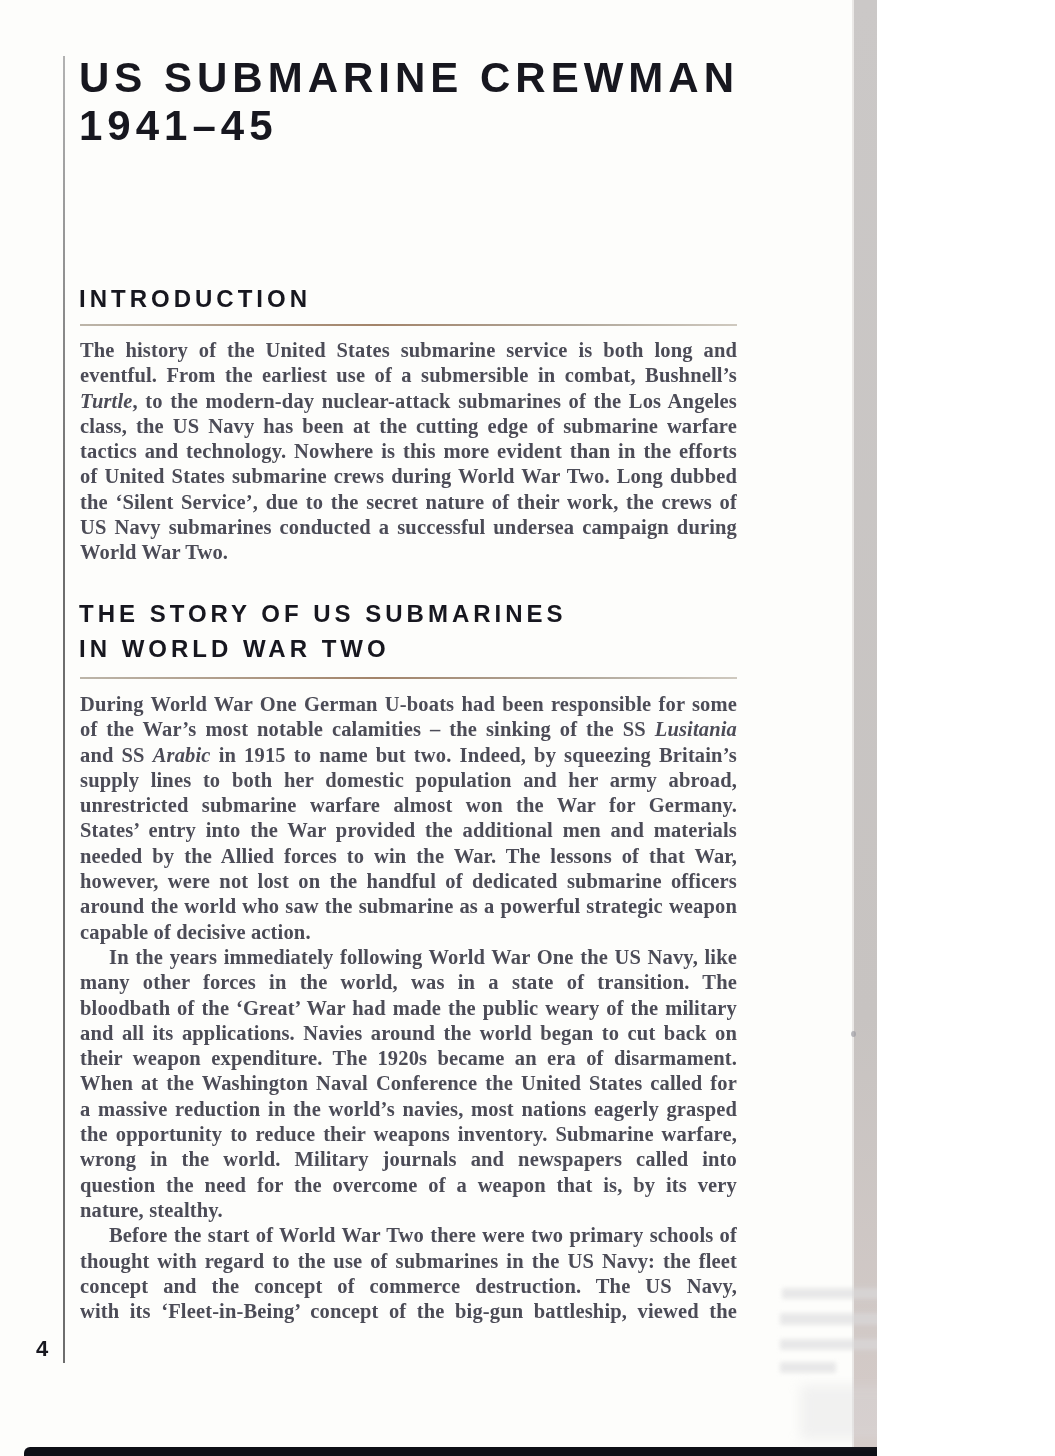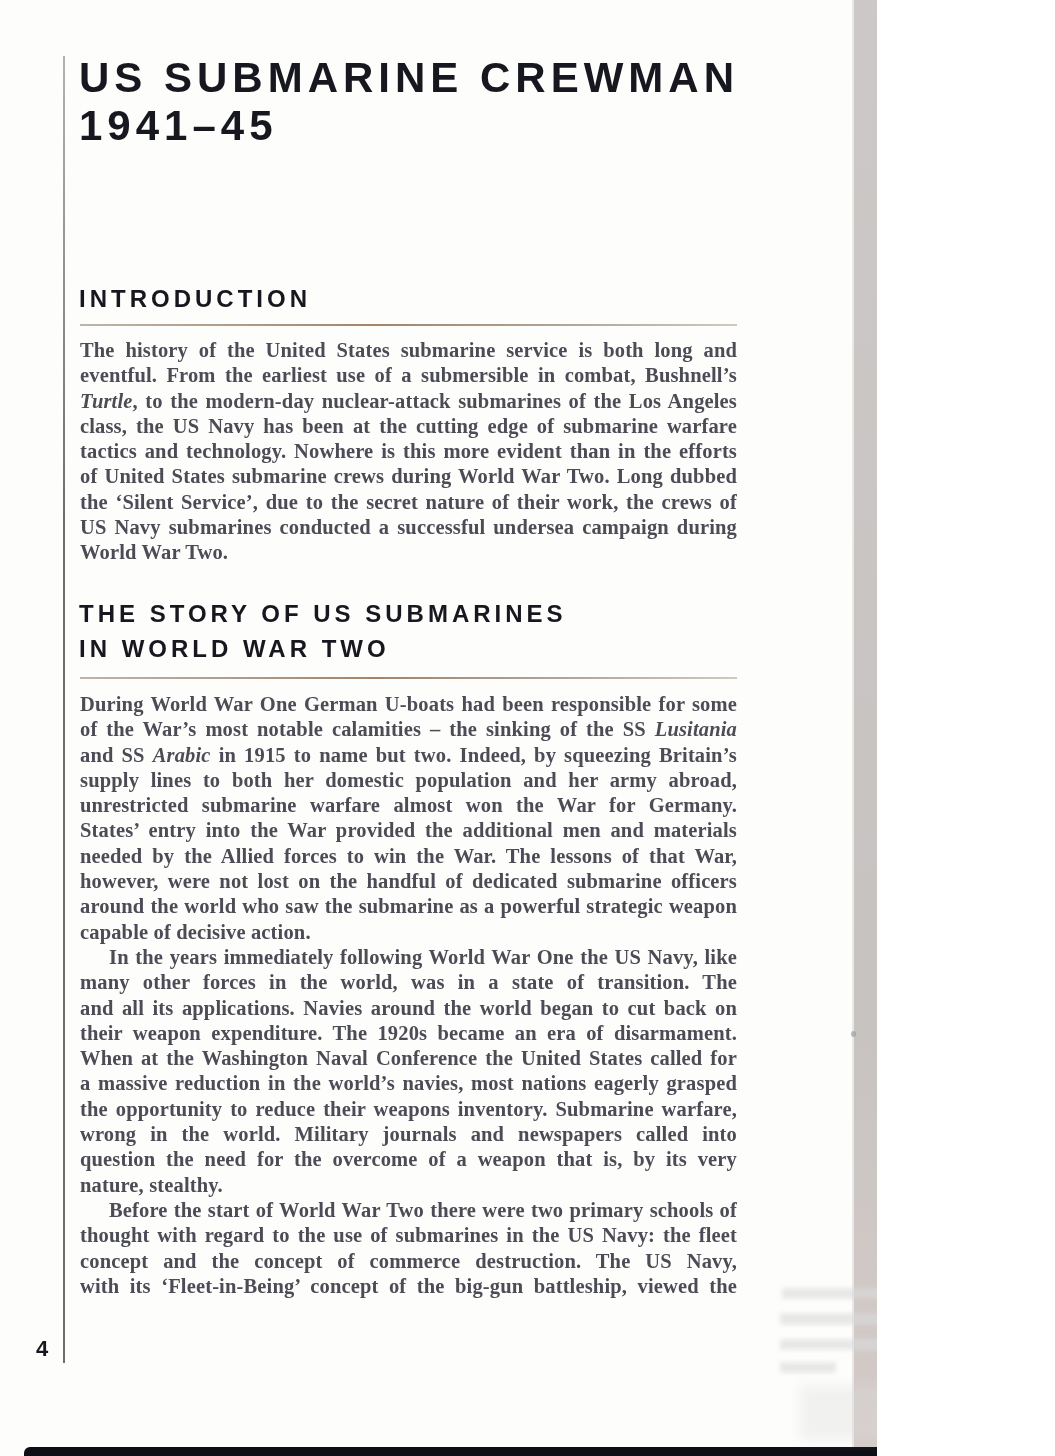--- a/index.html
+++ b/index.html
@@ -123,20 +123,21 @@
       <div class="line">and SS <em>Arabic</em> in 1915 to name but two. Indeed, by squeezing Britain’s</div>
       <div class="line">supply lines to both her domestic population and her army abroad,</div>
       <div class="line">unrestricted submarine warfare almost won the War for Germany.</div>
       <div class="line">States’ entry into the War provided the additional men and materials</div>
       <div class="line">needed by the Allied forces to win the War. The lessons of that War,</div>
       <div class="line">however, were not lost on the handful of dedicated submarine officers</div>
       <div class="line">around the world who saw the submarine as a powerful strategic weapon</div>
       <div class="line endline">capable of decisive action.</div>
       <div class="line indent">In the years immediately following World War One the US Navy, like</div>
       <div class="line">many other forces in the world, was in a state of transition. The</div>
+      <div class="line">bloodbath of the ‘Great’ War had made the public weary of the military</div>
       <div class="line">and all its applications. Navies around the world began to cut back on</div>
       <div class="line">their weapon expenditure. The 1920s became an era of disarmament.</div>
       <div class="line">When at the Washington Naval Conference the United States called for</div>
       <div class="line">a massive reduction in the world’s navies, most nations eagerly grasped</div>
       <div class="line">the opportunity to reduce their weapons inventory. Submarine warfare,</div>
       <div class="line">wrong in the world. Military journals and newspapers called into</div>
       <div class="line">question the need for the overcome of a weapon that is, by its very</div>
       <div class="line endline">nature, stealthy.</div>
       <div class="line indent">Before the start of World War Two there were two primary schools of</div>
       <div class="line">thought with regard to the use of submarines in the US Navy: the fleet</div>

